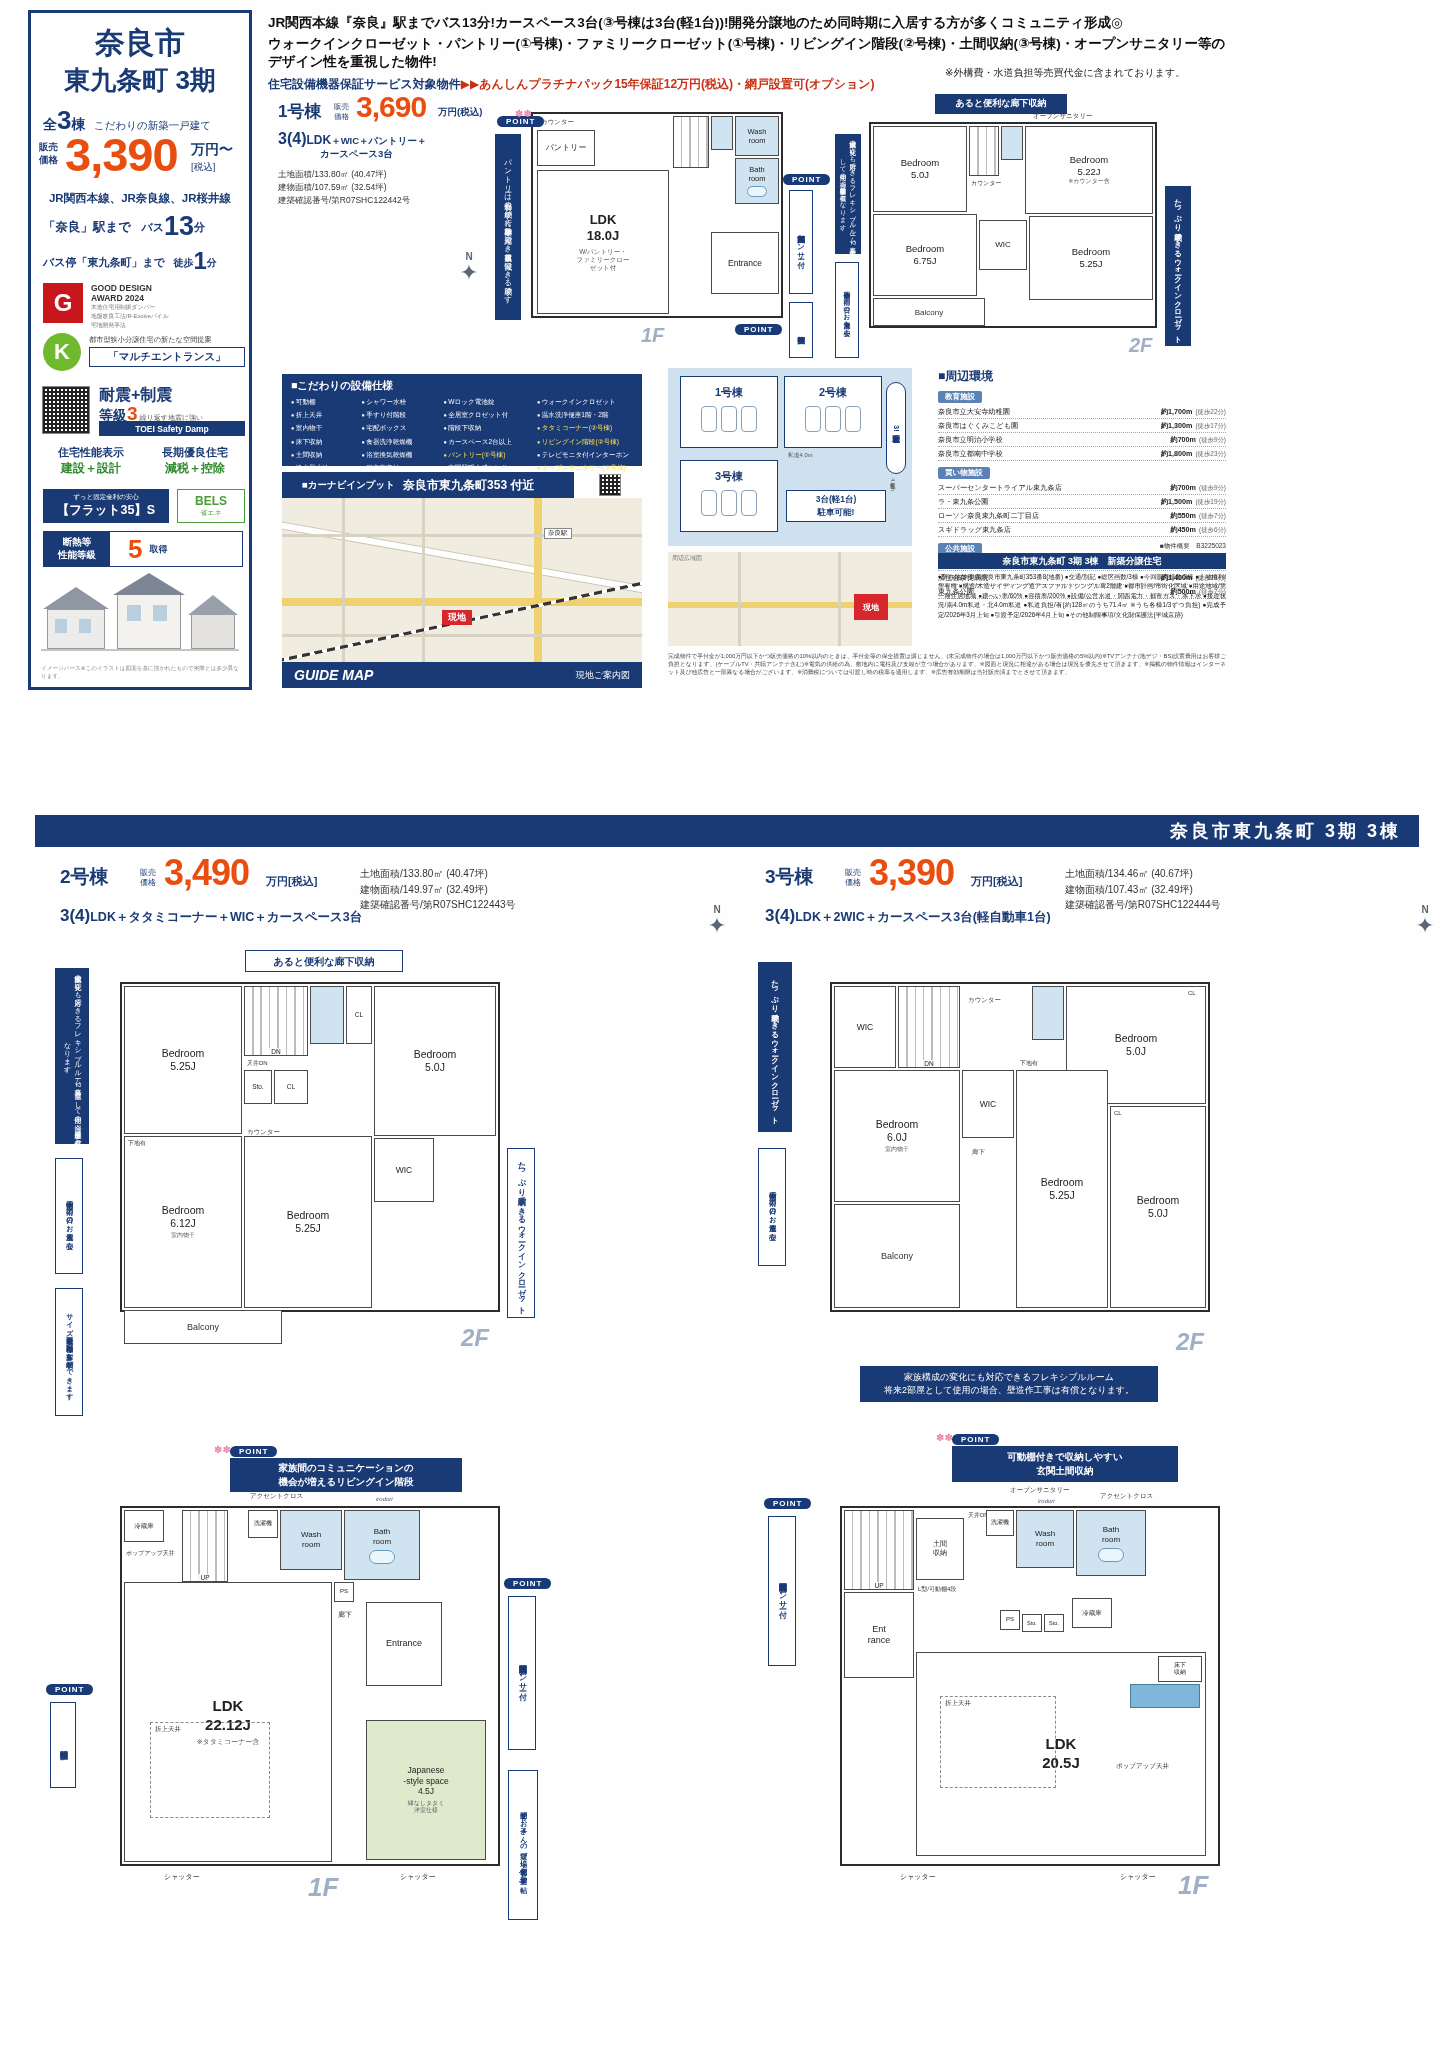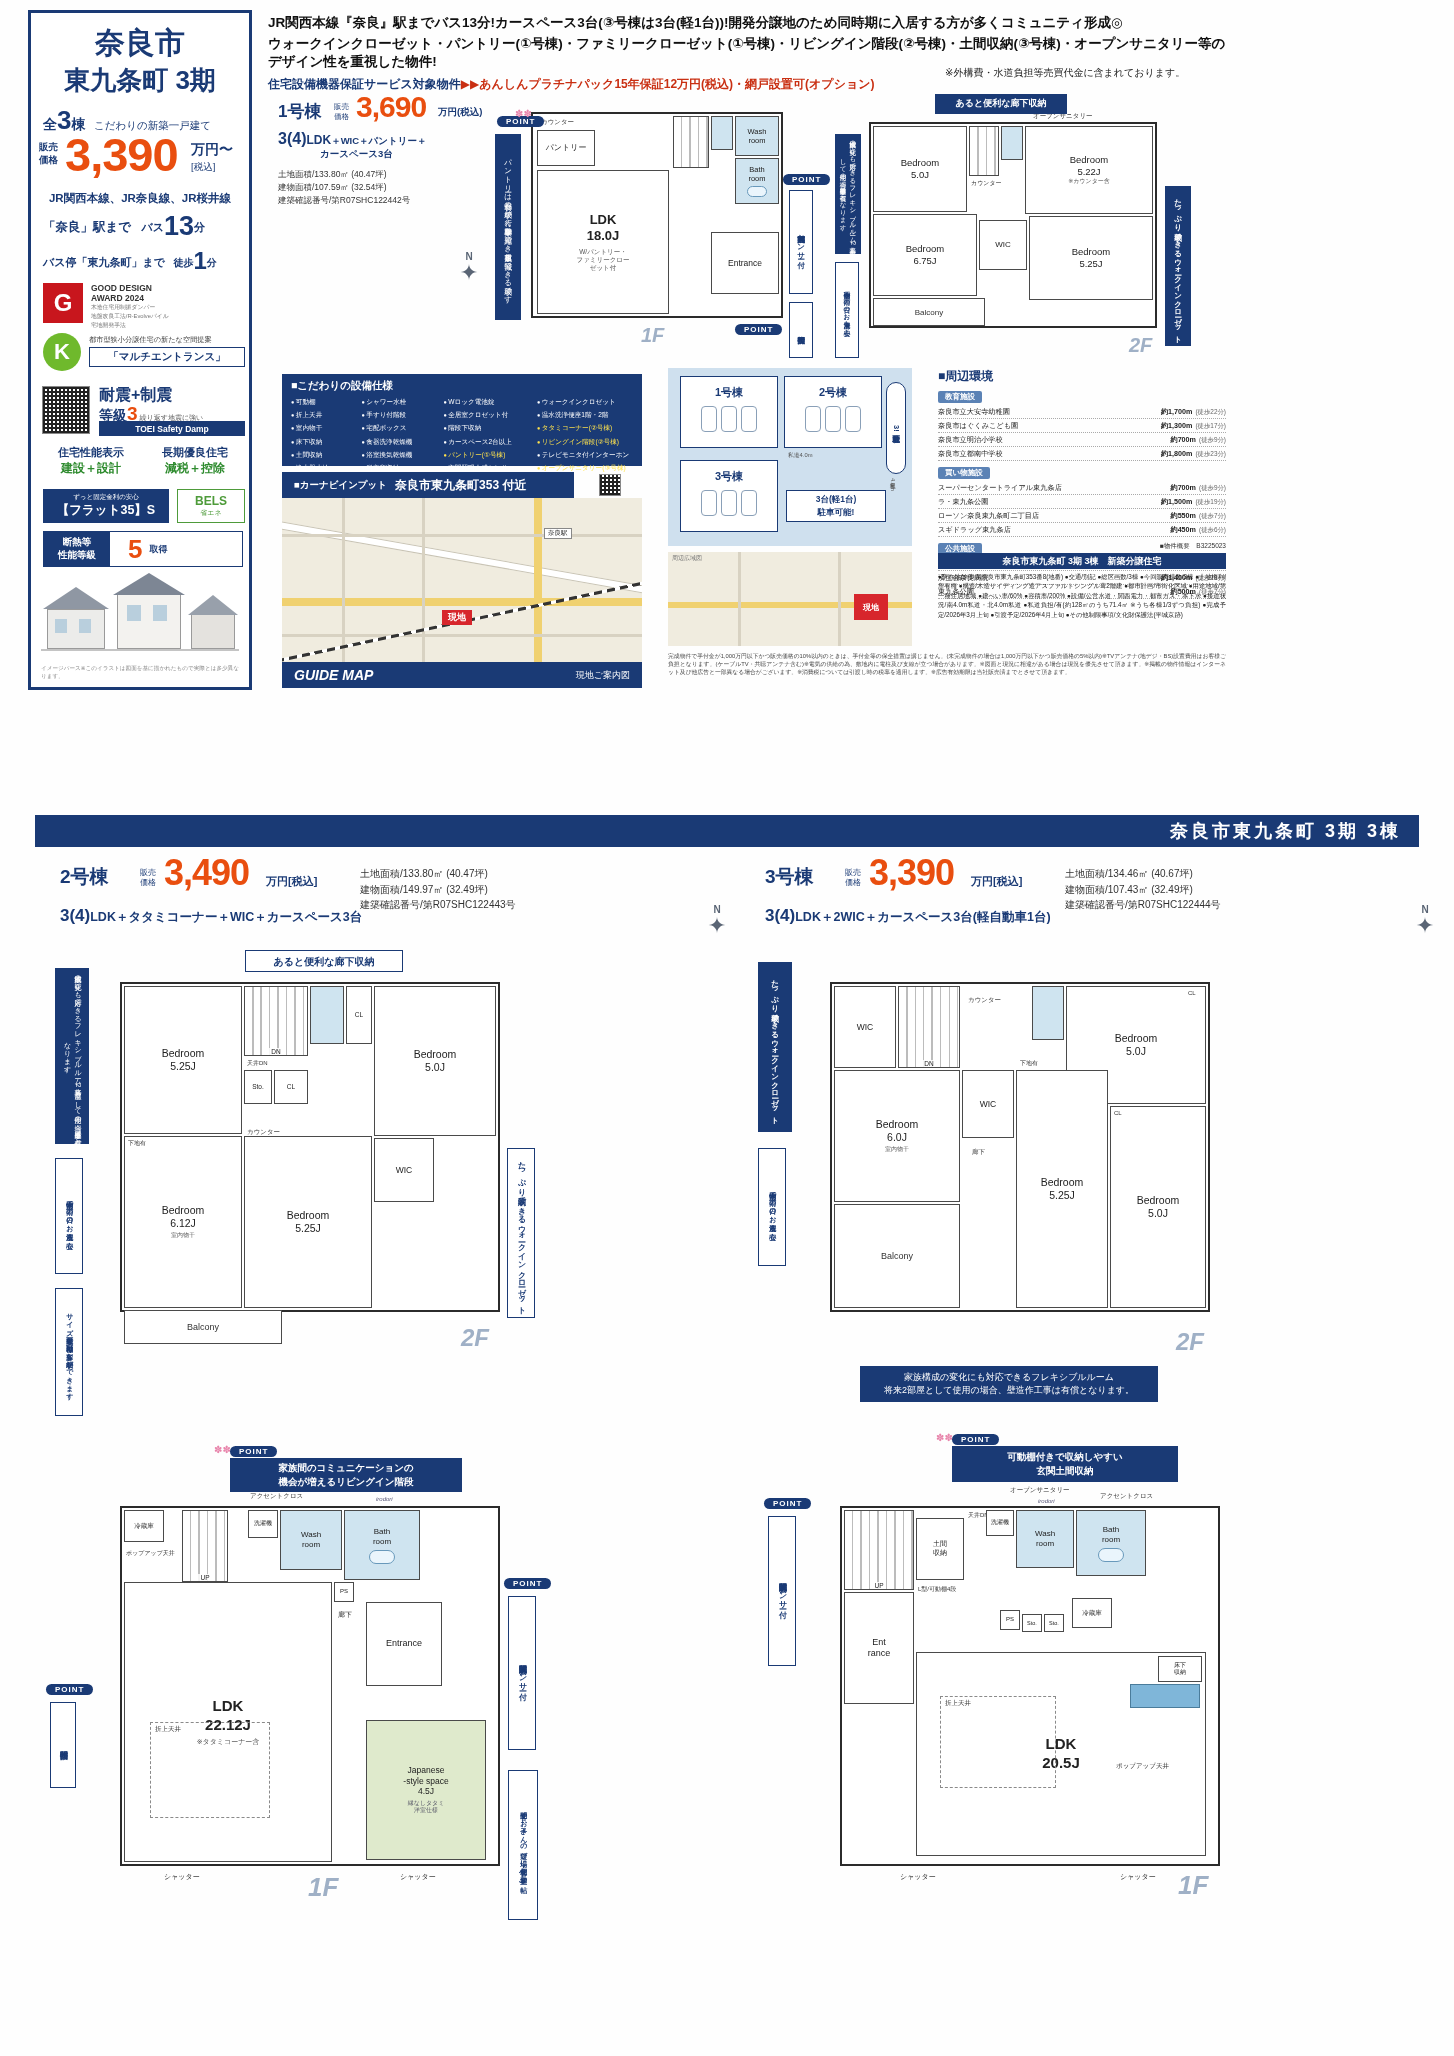--- a/index.html
+++ b/index.html
@@ -248,21 +248,21 @@
           <li>温水洗浄便座1階・2階</li>
           <li class="hl">タタミコーナー(②号棟)</li>
           <li class="hl">リビングイン階段(②号棟)</li>
           <li>テレビモニタ付インターホン</li>
           <li class="hl">オープンサニタリー(③号棟)</li>
         </ul>
   </div>
 </div>
 
 <div class="ab" style="left:282px;top:472px;width:360px;height:216px">
-  <div class="ab" style="left:0;top:0;width:292px;height:26px;background:#1a3a75;display:flex;align-items:center;padding:0 12px">
+  <div class="ab" style="left:0;top:0;width:292px;height:26px;background:#1a3a75;display:flex;align-items:center;padding:0 20px">
     <span class="b" style="color:#fff;font-size:9.5px">■カーナビインプット</span>
     <span class="b" style="color:#fff;font-size:12px;margin-left:8px">奈良市東九条町353 付近</span>
     <span class="ab qr" style="left:318px;top:3px;width:20px;height:20px"></span>
     <span class="ab pre" style="left:340px;top:5px;color:#fff;font-size:5.2px;line-height:1.3">マップを
 表示</span>
   </div>
   <div class="ab" style="left:0;top:26px;width:360px;height:164px;background:#f0ecdf;overflow:hidden">
     <div class="roadW" style="left:-20px;top:58px;width:430px;height:8px;transform:rotate(10deg)"></div>
     <div class="roadY" style="left:0;top:100px;width:360px;height:8px"></div>
     <div class="roadY" style="left:252px;top:0;width:8px;height:164px"></div>
@@ -566,21 +566,21 @@
         <span>UP</span>
       </div>
   <div class="rm" style="left:116px;top:66px;width:48px;height:62px;font-size:7px">土間
 収納</div>
   <div class="lbl" style="left:168px;top:60px;font-size:6px">天井DN</div>
   <div class="rm" style="left:186px;top:58px;width:28px;height:26px;font-size:6px">洗濯機</div>
   <div class="rm wt" style="left:216px;top:58px;width:58px;height:58px;font-size:8px">Wash
 room</div>
   <div class="rm wt" style="left:276px;top:58px;width:70px;height:66px;font-size:8px"><span>Bath
 room</span><i class="tubi"></i></div>
-  <div class="rm" style="left:44px;top:140px;width:70px;height:112px;font-size:9px">Ent
+  <div class="rm" style="left:44px;top:140px;width:70px;height:86px;font-size:9px">Ent
 rance</div>
   <div class="lbl" style="left:118px;top:134px;font-size:6px">L型/可動棚4段</div>
   <div class="rm" style="left:200px;top:158px;width:20px;height:20px;font-size:6px">PS</div>
   <div class="rm" style="left:222px;top:162px;width:20px;height:18px;font-size:5.5px">Sto.</div>
   <div class="rm" style="left:244px;top:162px;width:20px;height:18px;font-size:5.5px">Sto.</div>
   <div class="rm" style="left:272px;top:146px;width:40px;height:30px;font-size:6.5px">冷蔵庫</div>
   <div class="rm" style="left:116px;top:200px;width:290px;height:204px">
     <span class="b" style="font-size:15px">LDK
 20.5J</span>
   </div>

